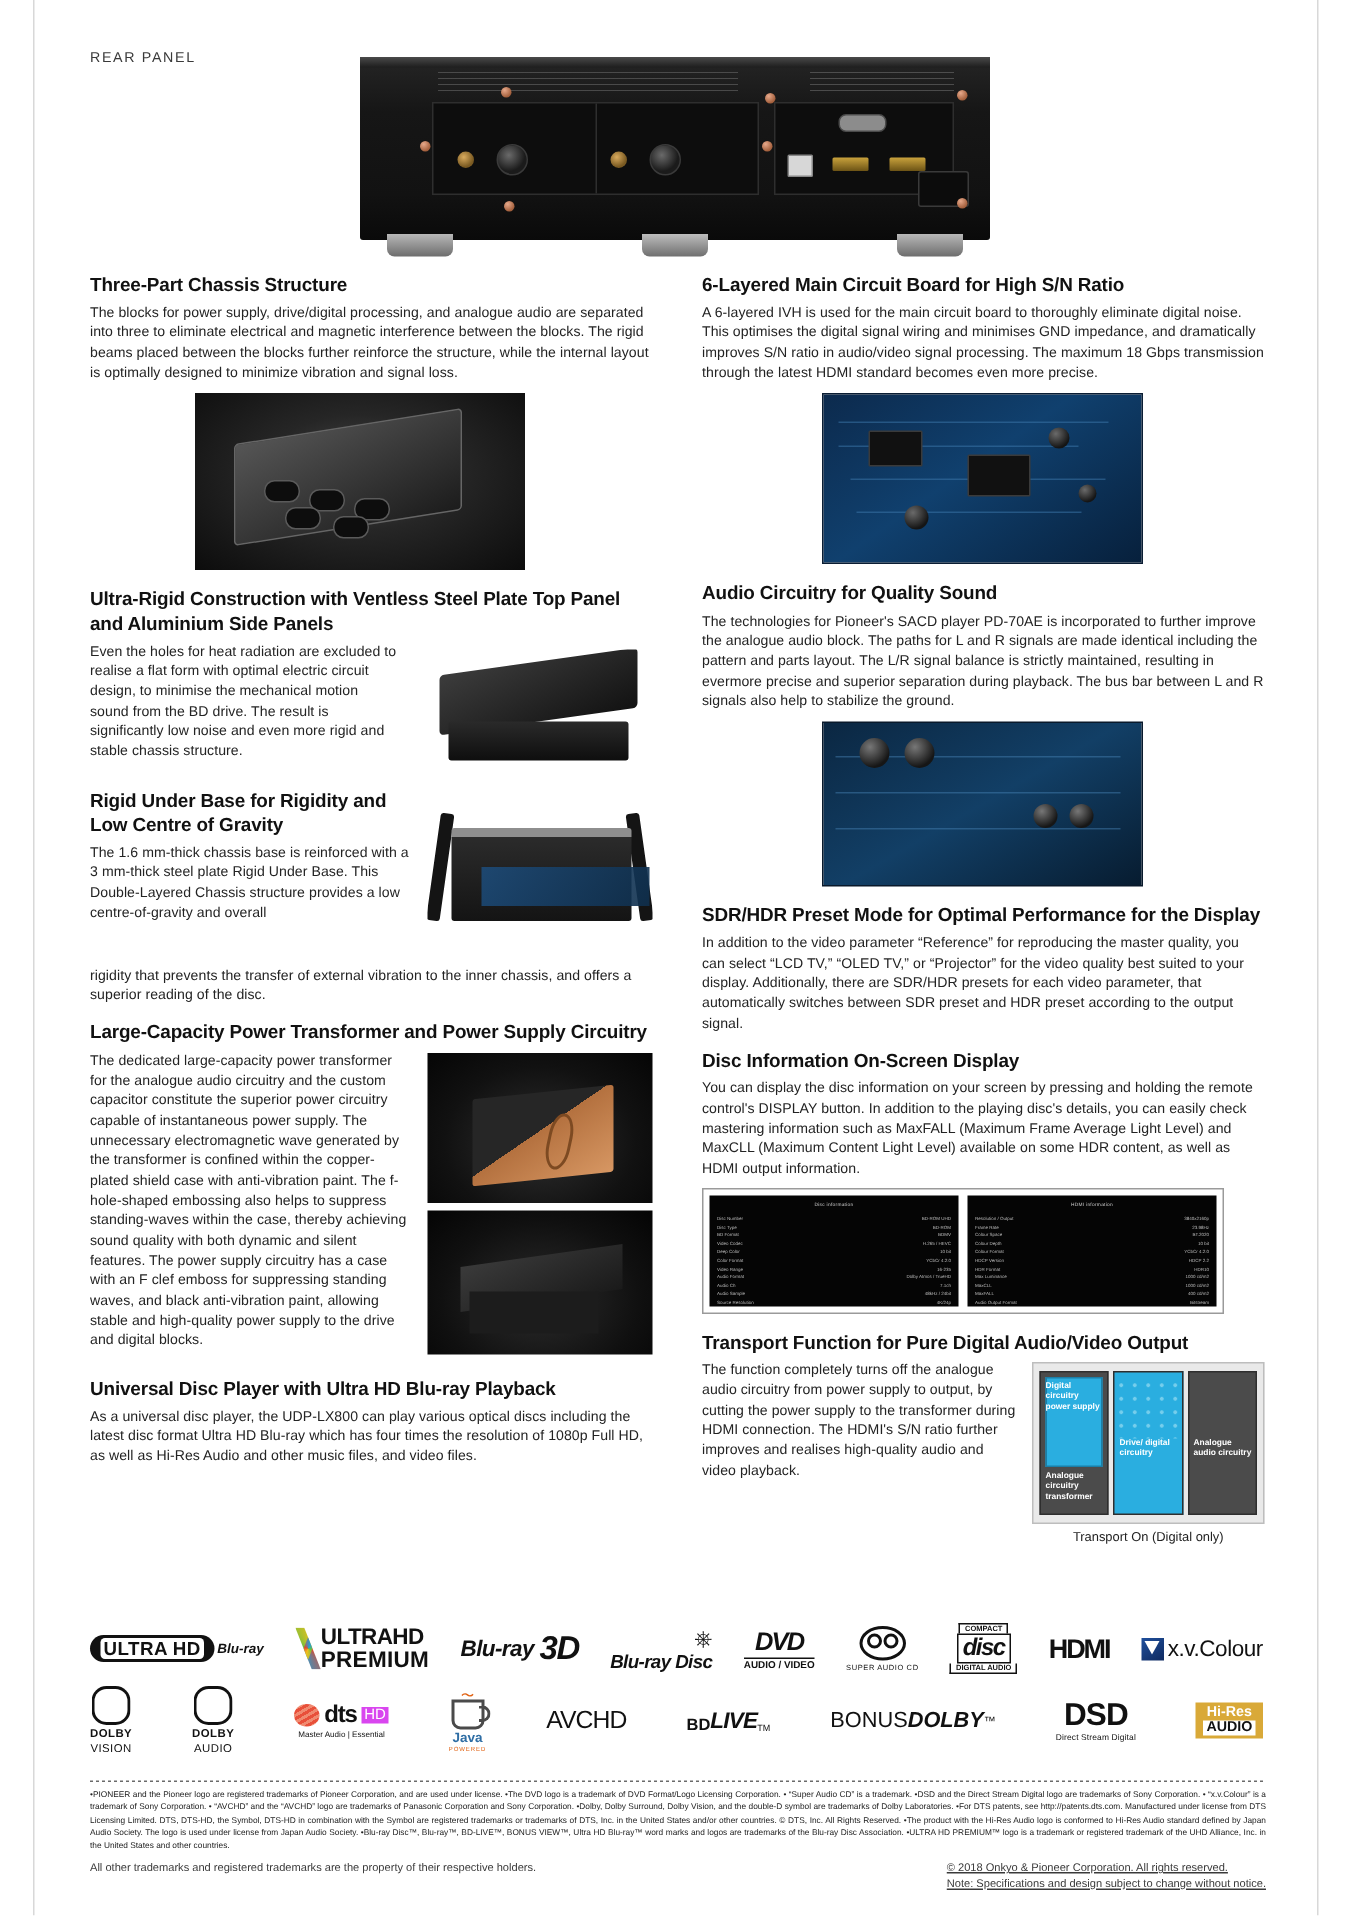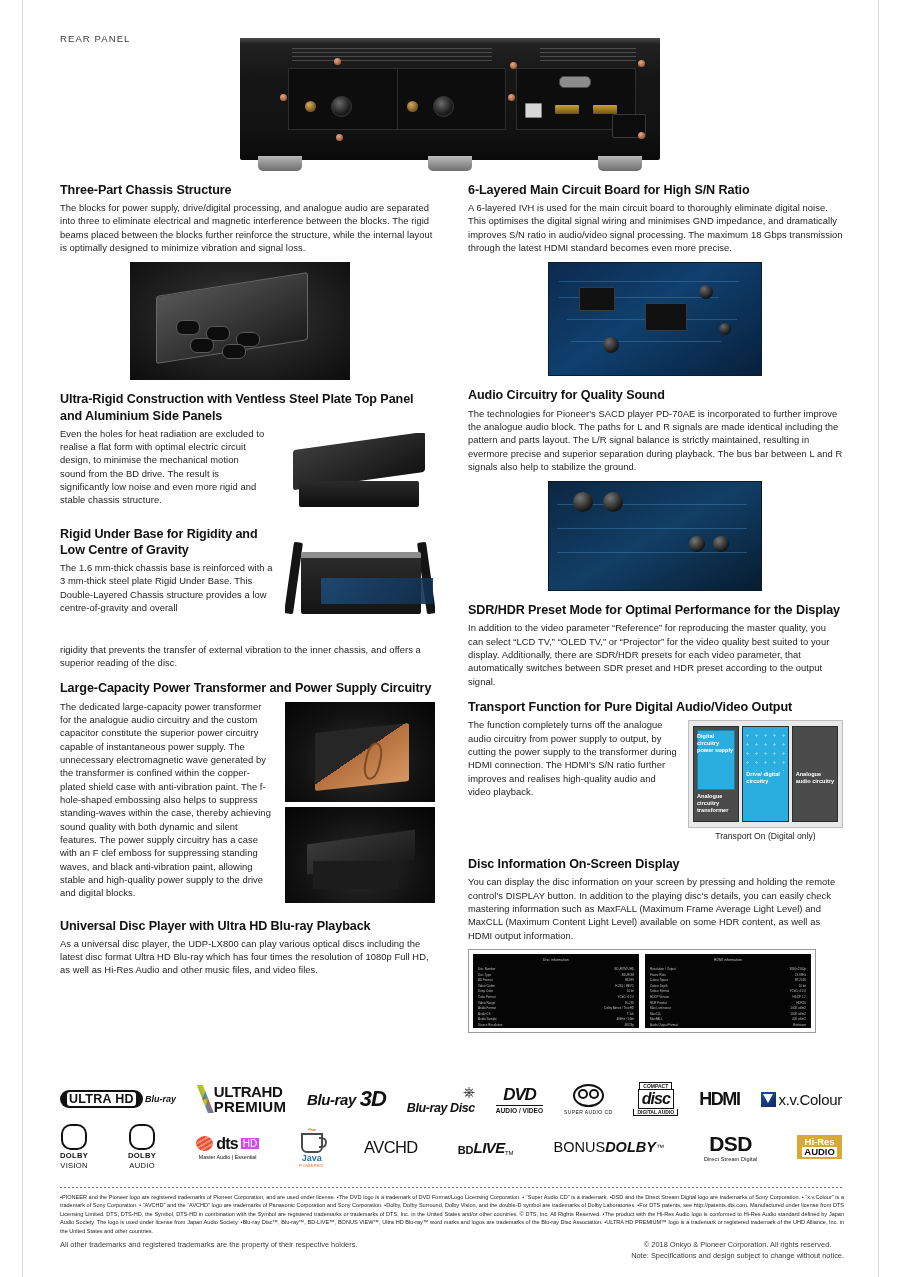--- a/index.html
+++ b/index.html
@@ -223,21 +223,21 @@
   .lg-hires{flex-direction:column;background:#d9a938;padding:2px 5px;line-height:1.05;}
   .lg-hires .a{font-size:9.5px;font-weight:bold;color:#fff;}
   .lg-hires .b{font-size:9.5px;font-weight:bold;color:#111;background:#fff;padding:0 2px;}
 
   .dotted{position:absolute;left:60px;top:1187px;width:782px;height:1px;
     background:repeating-linear-gradient(90deg,#6a6a6a 0 2px,transparent 2px 4px);}
   .legal{position:absolute;left:60px;top:1193px;width:784px;
     font-size:5.55px;line-height:1.52;color:#222;text-align:justify;}
   .footline{position:absolute;left:60px;top:1240px;width:784px;display:flex;justify-content:space-between;
     align-items:flex-start;font-size:7.4px;color:#3a3a3a;}
-  .footline .right{text-align:center;line-height:1.45;}
+  .footline .right{text-align:left;line-height:1.45;text-decoration:underline;}
 </style>
 </head>
 <body>
 
 <div class="page">
   <div class="edge l"></div>
   <div class="edge r"></div>
 
   <div class="rear-label">REAR PANEL</div>
 
@@ -363,20 +363,125 @@
         <div class="c" style="left:24px;top:10px;width:20px;height:20px"></div>
         <div class="c" style="left:54px;top:10px;width:20px;height:20px"></div>
         <div class="c" style="left:140px;top:54px;width:16px;height:16px"></div>
         <div class="c" style="left:164px;top:54px;width:16px;height:16px"></div>
       </div>
     </div>
 
     <div class="blk">
       <h2 class="sec">SDR/HDR Preset Mode for Optimal Performance for the Display</h2>
       <p class="body">In addition to the video parameter “Reference” for reproducing the master quality, you can select “LCD TV,” “OLED TV,” or “Projector” for the video quality best suited to your display. Additionally, there are SDR/HDR presets for each video parameter, that automatically switches between SDR preset and HDR preset according to the output signal.</p>
+    </div>
+
+    <div class="blk">
+      <h2 class="sec">Disc Information On-Screen Display</h2>
+      <p class="body">You can display the disc information on your screen by pressing and holding the remote control's DISPLAY button. In addition to the playing disc's details, you can easily check mastering information such as MaxFALL (Maximum Frame Average Light Level) and MaxCLL (Maximum Content Light Level) available on some HDR content, as well as HDMI output information.</p>
+      <div class="osd" style="margin-top:7px">
+        <div class="pane">
+          <div class="ttl">Disc information</div>
+          <div class="rows">
+              <div class="row">
+                <span>Disc Number</span>
+                <span>BD-ROM UHD</span>
+              </div>
+              <div class="row">
+                <span>Disc Type</span>
+                <span>BD-ROM</span>
+              </div>
+              <div class="row">
+                <span>BD Format</span>
+                <span>BDMV</span>
+              </div>
+              <div class="row">
+                <span>Video Codec</span>
+                <span>H.265 / HEVC</span>
+              </div>
+              <div class="row">
+                <span>Deep Color</span>
+                <span>10 bit</span>
+              </div>
+              <div class="row">
+                <span>Color Format</span>
+                <span>YCbCr 4:2:0</span>
+              </div>
+              <div class="row">
+                <span>Video Range</span>
+                <span>16-235</span>
+              </div>
+              <div class="row">
+                <span>Audio Format</span>
+                <span>Dolby Atmos / TrueHD</span>
+              </div>
+              <div class="row">
+                <span>Audio Ch</span>
+                <span>7.1ch</span>
+              </div>
+              <div class="row">
+                <span>Audio Sample</span>
+                <span>48kHz / 24bit</span>
+              </div>
+              <div class="row">
+                <span>Source Resolution</span>
+                <span>4K/24p</span>
+              </div>
+            </div>
+        </div>
+        <div class="pane">
+          <div class="ttl">HDMI information</div>
+          <div class="rows">
+              <div class="row">
+                <span>Resolution / Output</span>
+                <span>3840x2160p</span>
+              </div>
+              <div class="row">
+                <span>Frame Rate</span>
+                <span>23.98Hz</span>
+              </div>
+              <div class="row">
+                <span>Colour Space</span>
+                <span>BT.2020</span>
+              </div>
+              <div class="row">
+                <span>Colour Depth</span>
+                <span>10 bit</span>
+              </div>
+              <div class="row">
+                <span>Colour Format</span>
+                <span>YCbCr 4:2:0</span>
+              </div>
+              <div class="row">
+                <span>HDCP Version</span>
+                <span>HDCP 2.2</span>
+              </div>
+              <div class="row">
+                <span>HDR Format</span>
+                <span>HDR10</span>
+              </div>
+              <div class="row">
+                <span>Max Luminance</span>
+                <span>1000 cd/m2</span>
+              </div>
+              <div class="row">
+                <span>MaxCLL</span>
+                <span>1000 cd/m2</span>
+              </div>
+              <div class="row">
+                <span>MaxFALL</span>
+                <span>400 cd/m2</span>
+              </div>
+              <div class="row">
+                <span>Audio Output Format</span>
+                <span>Bitstream</span>
+              </div>
+            </div>
+        </div>
+      </div>
     </div>
 
     <div class="blk clearfix">
       <h2 class="sec">Transport Function for Pure Digital Audio/Video Output</h2>
       <div class="wrapimg">
         <div class="transport">
           <div class="bay">
             <div style="position:absolute;left:3px;top:3px;right:3px;height:58px;background:#2aaee0;border:1px solid #1a7fa8"></div>
             <div class="lbl" style="top:6px">Digital circuitry power supply</div>
             <div class="lbl" style="top:66px">Analogue circuitry transformer</div>
@@ -387,125 +492,20 @@
           </div>
           <div class="bay">
             <div class="lbl" style="top:44px">Analogue audio circuitry</div>
           </div>
         </div>
         <div class="tcap">Transport On (Digital only)</div>
       </div>
       <p class="body">The function completely turns off the analogue audio circuitry from power supply to output, by cutting the power supply to the transformer during HDMI connection. The HDMI's S/N ratio further improves and realises high-quality audio and video playback.</p>
     </div>
 
-    <div class="blk">
-      <h2 class="sec">Disc Information On-Screen Display</h2>
-      <p class="body">You can display the disc information on your screen by pressing and holding the remote control's DISPLAY button. In addition to the playing disc's details, you can easily check mastering information such as MaxFALL (Maximum Frame Average Light Level) and MaxCLL (Maximum Content Light Level) available on some HDR content, as well as HDMI output information.</p>
-      <div class="osd" style="margin-top:7px">
-        <div class="pane">
-          <div class="ttl">Disc information</div>
-          <div class="rows">
-              <div class="row">
-                <span>Disc Number</span>
-                <span>BD-ROM UHD</span>
-              </div>
-              <div class="row">
-                <span>Disc Type</span>
-                <span>BD-ROM</span>
-              </div>
-              <div class="row">
-                <span>BD Format</span>
-                <span>BDMV</span>
-              </div>
-              <div class="row">
-                <span>Video Codec</span>
-                <span>H.265 / HEVC</span>
-              </div>
-              <div class="row">
-                <span>Deep Color</span>
-                <span>10 bit</span>
-              </div>
-              <div class="row">
-                <span>Color Format</span>
-                <span>YCbCr 4:2:0</span>
-              </div>
-              <div class="row">
-                <span>Video Range</span>
-                <span>16-235</span>
-              </div>
-              <div class="row">
-                <span>Audio Format</span>
-                <span>Dolby Atmos / TrueHD</span>
-              </div>
-              <div class="row">
-                <span>Audio Ch</span>
-                <span>7.1ch</span>
-              </div>
-              <div class="row">
-                <span>Audio Sample</span>
-                <span>48kHz / 24bit</span>
-              </div>
-              <div class="row">
-                <span>Source Resolution</span>
-                <span>4K/24p</span>
-              </div>
-            </div>
-        </div>
-        <div class="pane">
-          <div class="ttl">HDMI information</div>
-          <div class="rows">
-              <div class="row">
-                <span>Resolution / Output</span>
-                <span>3840x2160p</span>
-              </div>
-              <div class="row">
-                <span>Frame Rate</span>
-                <span>23.98Hz</span>
-              </div>
-              <div class="row">
-                <span>Colour Space</span>
-                <span>BT.2020</span>
-              </div>
-              <div class="row">
-                <span>Colour Depth</span>
-                <span>10 bit</span>
-              </div>
-              <div class="row">
-                <span>Colour Format</span>
-                <span>YCbCr 4:2:0</span>
-              </div>
-              <div class="row">
-                <span>HDCP Version</span>
-                <span>HDCP 2.2</span>
-              </div>
-              <div class="row">
-                <span>HDR Format</span>
-                <span>HDR10</span>
-              </div>
-              <div class="row">
-                <span>Max Luminance</span>
-                <span>1000 cd/m2</span>
-              </div>
-              <div class="row">
-                <span>MaxCLL</span>
-                <span>1000 cd/m2</span>
-              </div>
-              <div class="row">
-                <span>MaxFALL</span>
-                <span>400 cd/m2</span>
-              </div>
-              <div class="row">
-                <span>Audio Output Format</span>
-                <span>Bitstream</span>
-              </div>
-            </div>
-        </div>
-      </div>
-    </div>
-
   </div>
 
   <div class="logos">
     <div class="logorow">
       <div class="lg lg-uhdbd">
         <div class="pill"><i>ULTRA HD</i></div>
         <div class="sub">Blu-ray</div>
       </div>
       <div class="lg lg-prem">
         <div class="x"></div>

